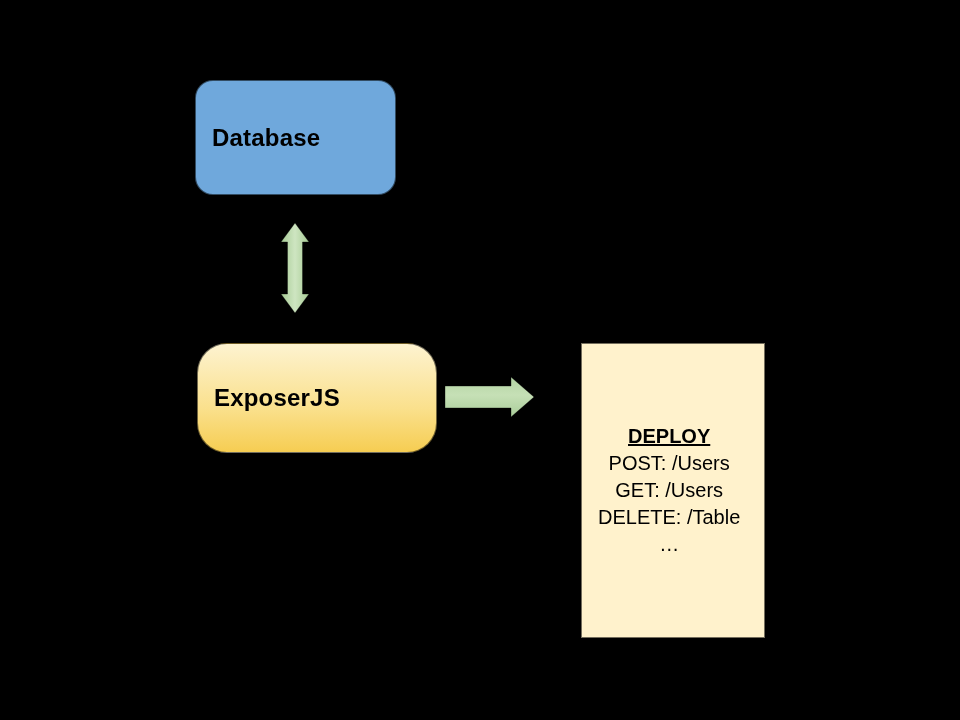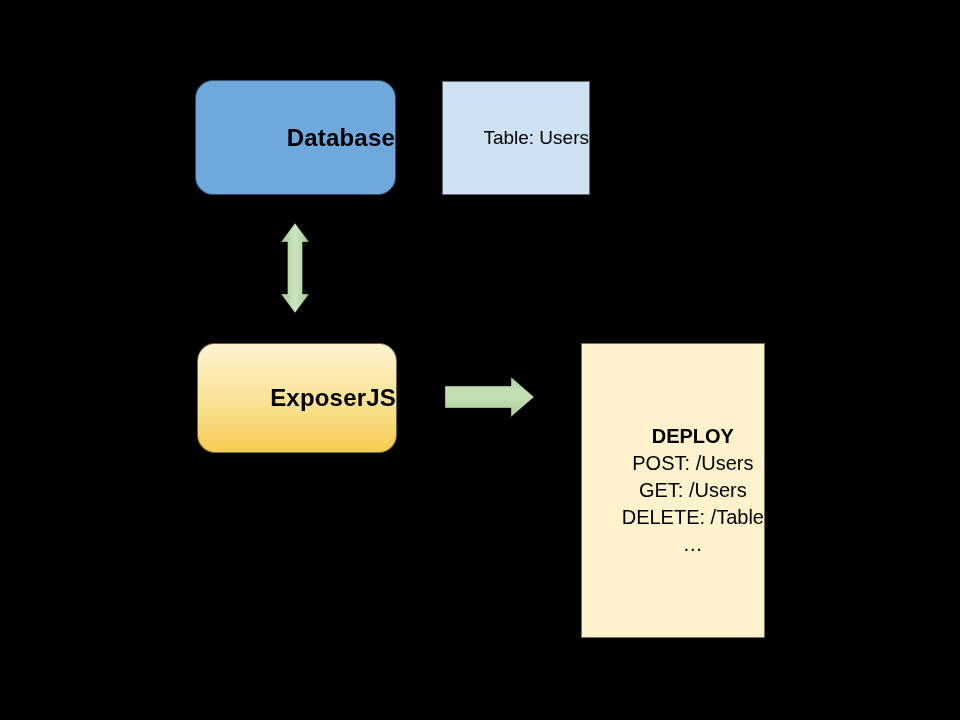--- a/index.html
+++ b/index.html
@@ -8,75 +8,73 @@
     background: #000000;
     font-family: "Liberation Sans", sans-serif;
     overflow: hidden;
   }
   .canvas { position: relative; width: 960px; height: 720px; background: #000; }
 
   .box {
     position: absolute;
     display: flex;
     align-items: center;
-    justify-content: flex-end;
+    justify-content: flex-start;
     box-sizing: border-box;
     color: #000;
     border: 1px solid rgba(0,0,0,0.55);
     padding-left: 16px;
   }
 
   .database {
     left: 195px; top: 80px; width: 201px; height: 115px;
     background: #6FA8DC;
     border-radius: 18px;
   }
   .table-users {
     left: 442px; top: 81px; width: 148px; height: 114px;
     background: #CFE2F3;
   }
   .exposer {
-    left: 197px; top: 343px; width: 200px; height: 110px;
+    left: 197px; top: 343px; width: 240px; height: 110px;
     background: linear-gradient(180deg, #FDF3D0 0%, #FAE08C 60%, #F6CD52 100%);
-    border-radius: 18px;
+    border-radius: 30px;
   }
   .deploy {
     left: 581px; top: 343px; width: 184px; height: 295px;
     background: #FFF2CC;
   }
 
   .label-bold { font-size: 24px; font-weight: bold; letter-spacing: 0.2px; }
   .label-reg  { font-size: 19px; font-weight: normal; }
 
   .deploy-text {
     text-align: center;
     font-size: 20px;
     line-height: 27px;
     color: #000;
   }
   .deploy-title {
     font-weight: bold;
+    text-decoration: underline;
   }
 
   .arrow { position: absolute; display: block; }
   .v-arrow { left: 280px; top: 222px; width: 30px; height: 92px; }
   .h-arrow { left: 445px; top: 376px; width: 90px; height: 42px; }
 </style>
 </head>
 <body>
 
 <div class="canvas">
 
   <div class="box database">
     <span class="label-bold">Database</span>
   </div>
 
-  <div class="box table-users">
-    <span class="label-reg">Table: Users</span>
-  </div>
 
   <svg class="arrow v-arrow" viewBox="0 0 30 92" xmlns="http://www.w3.org/2000/svg">
     <defs>
       <linearGradient id="gv" x1="0" y1="0" x2="1" y2="0">
         <stop offset="0" stop-color="#A6CB94"></stop>
         <stop offset="0.5" stop-color="#CEE5C1"></stop>
         <stop offset="1" stop-color="#A6CB94"></stop>
       </linearGradient>
     </defs>
     <polygon points="15,1 29,20 22.5,20 22.5,72 29,72 15,91 1,72 7.5,72 7.5,20 1,20" fill="url(#gv)" stroke="rgba(0,0,0,0.35)" stroke-width="1"></polygon>

